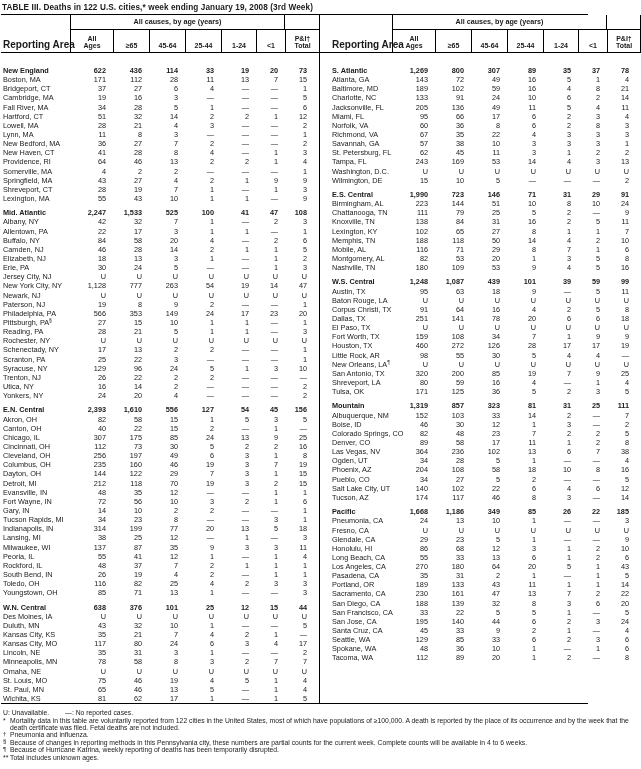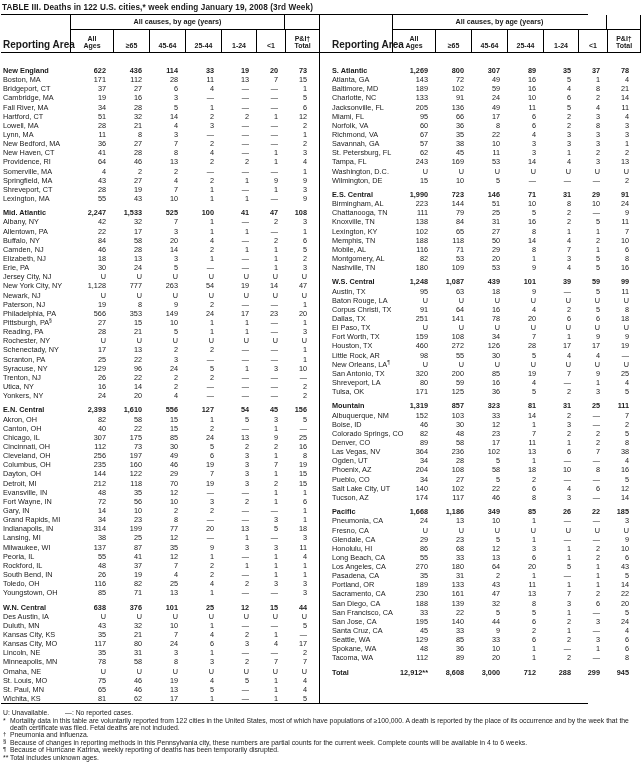--- a/index.html
+++ b/index.html
@@ -554,21 +554,21 @@
             <div class="c area">Gary, IN</div>
             <div class="c num">14</div>
             <div class="c num">10</div>
             <div class="c num">2</div>
             <div class="c num">2</div>
             <div class="c num">—</div>
             <div class="c num">—</div>
             <div class="c num pi">1</div>
           </div>
           <div class="trow">
-            <div class="c area">Grand Rapids, MI</div>
+            <div class="c area">Tucson Rapids, MI</div>
             <div class="c num">34</div>
             <div class="c num">23</div>
             <div class="c num">8</div>
             <div class="c num">—</div>
             <div class="c num">—</div>
             <div class="c num">3</div>
             <div class="c num pi">1</div>
           </div>
           <div class="trow">
             <div class="c area">Indianapolis, IN</div>
@@ -655,21 +655,21 @@
             <div class="c area">W.N. Central</div>
             <div class="c num">638</div>
             <div class="c num">376</div>
             <div class="c num">101</div>
             <div class="c num">25</div>
             <div class="c num">12</div>
             <div class="c num">15</div>
             <div class="c num pi">44</div>
           </div>
           <div class="trow">
-            <div class="c area">Des Austin, IA</div>
+            <div class="c area">Des Moines, IA</div>
             <div class="c num">U</div>
             <div class="c num">U</div>
             <div class="c num">U</div>
             <div class="c num">U</div>
             <div class="c num">U</div>
             <div class="c num">U</div>
             <div class="c num pi">U</div>
           </div>
           <div class="trow">
             <div class="c area">Duluth, MN</div>
@@ -1413,30 +1413,20 @@
             <div class="c area">Tacoma, WA</div>
             <div class="c num">112</div>
             <div class="c num">89</div>
             <div class="c num">20</div>
             <div class="c num">1</div>
             <div class="c num">2</div>
             <div class="c num">—</div>
             <div class="c num pi">8</div>
           </div>
           <div class="spacer"></div>
-          <div class="trow b">
-            <div class="c area">Total</div>
-            <div class="c num">12,912**</div>
-            <div class="c num">8,608</div>
-            <div class="c num">3,000</div>
-            <div class="c num">712</div>
-            <div class="c num">288</div>
-            <div class="c num">299</div>
-            <div class="c num pi">945</div>
-          </div>
         </div>
     </div>
 
   </div>
 
   <div class="footnotes">
     <div class="fn-legend">
       <span>U: Unavailable.</span>
       <span>—: No reported cases.</span>
     </div>

